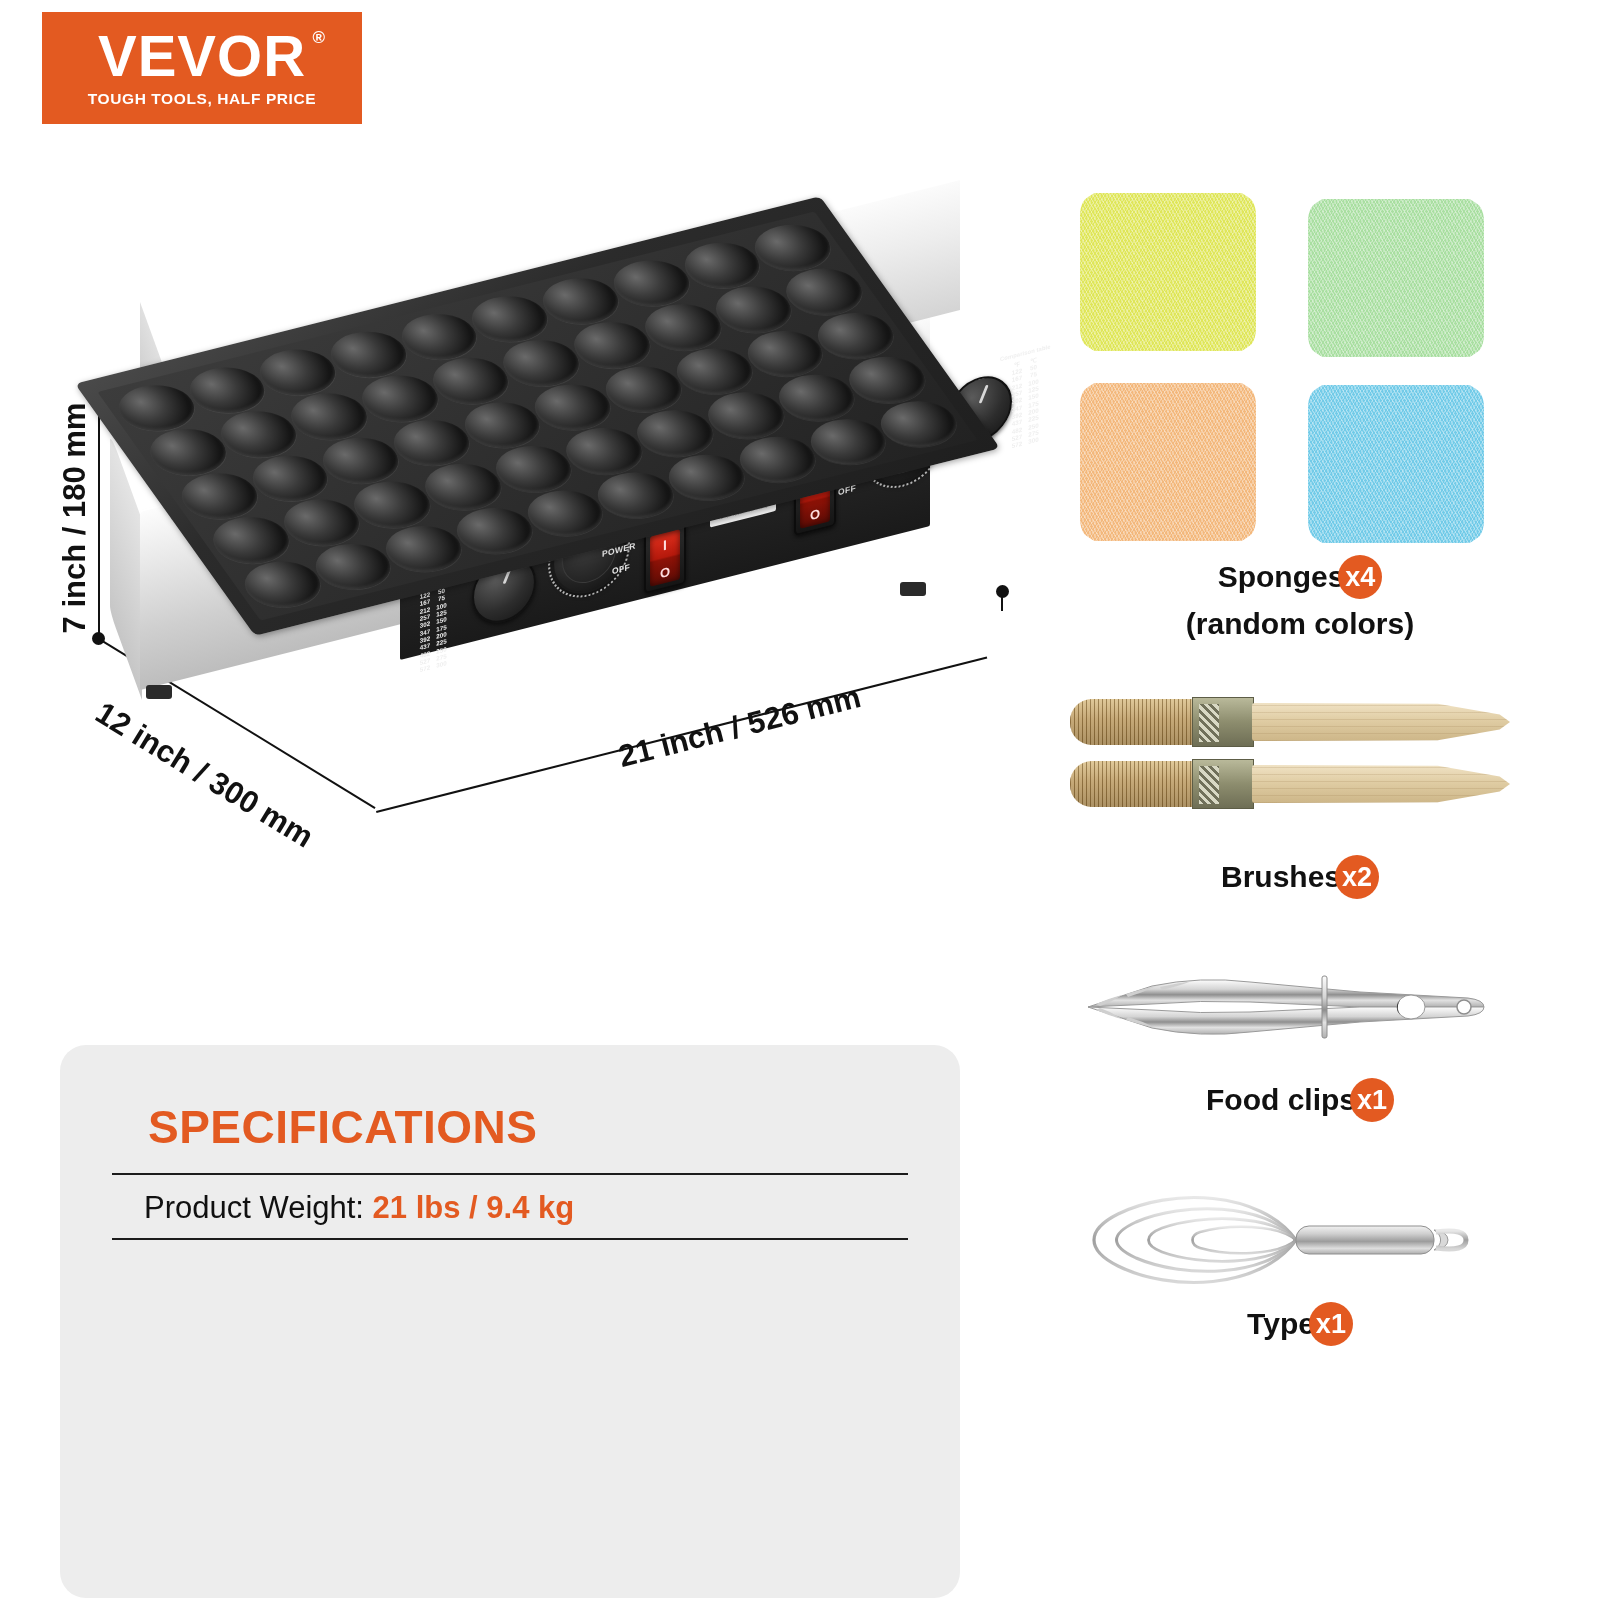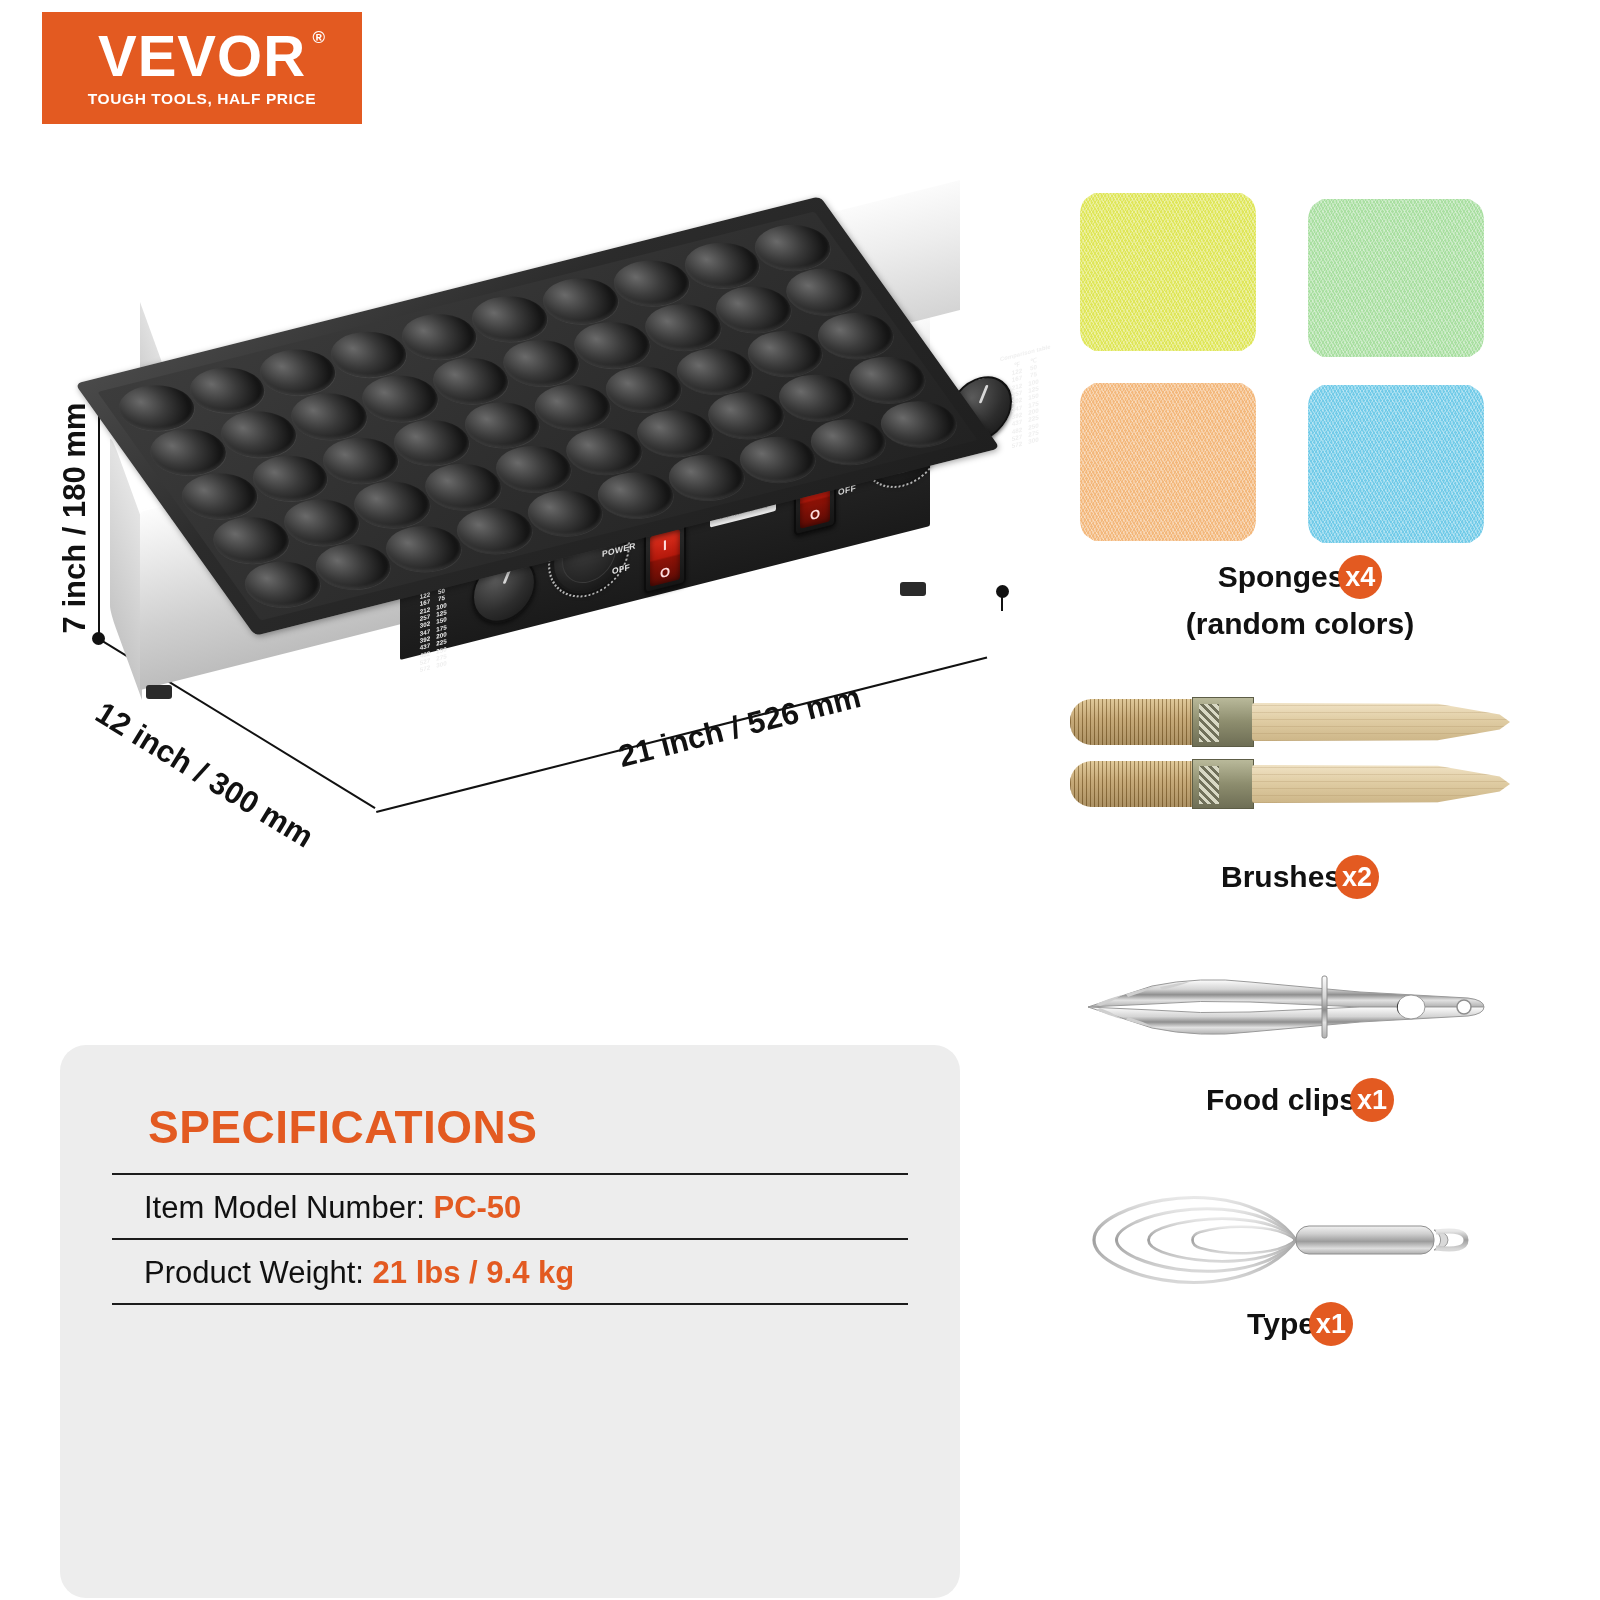--- a/index.html
+++ b/index.html
@@ -590,26 +590,20 @@
     <div class="acc-label" style="top:122px;">
       <span>Type</span>
       <span class="qty-badge">x1</span>
     </div>
   </div>
 
   <div class="spec-card">
     <div class="spec-title">SPECIFICATIONS</div>
     <div class="spec-rows">
 
-      <div class="spec-row">
-        <div class="spec-line">
-          <span>Item Model Number:</span>
-          <span class="spec-val">PC-50</span>
-        </div>
-      </div>
 
 
       <div class="spec-row">
         <div class="spec-line">
           <span>Product Weight:</span>
           <span class="spec-val">21 lbs / 9.4 kg</span>
         </div>
       </div>
 
       <div class="spec-row">

